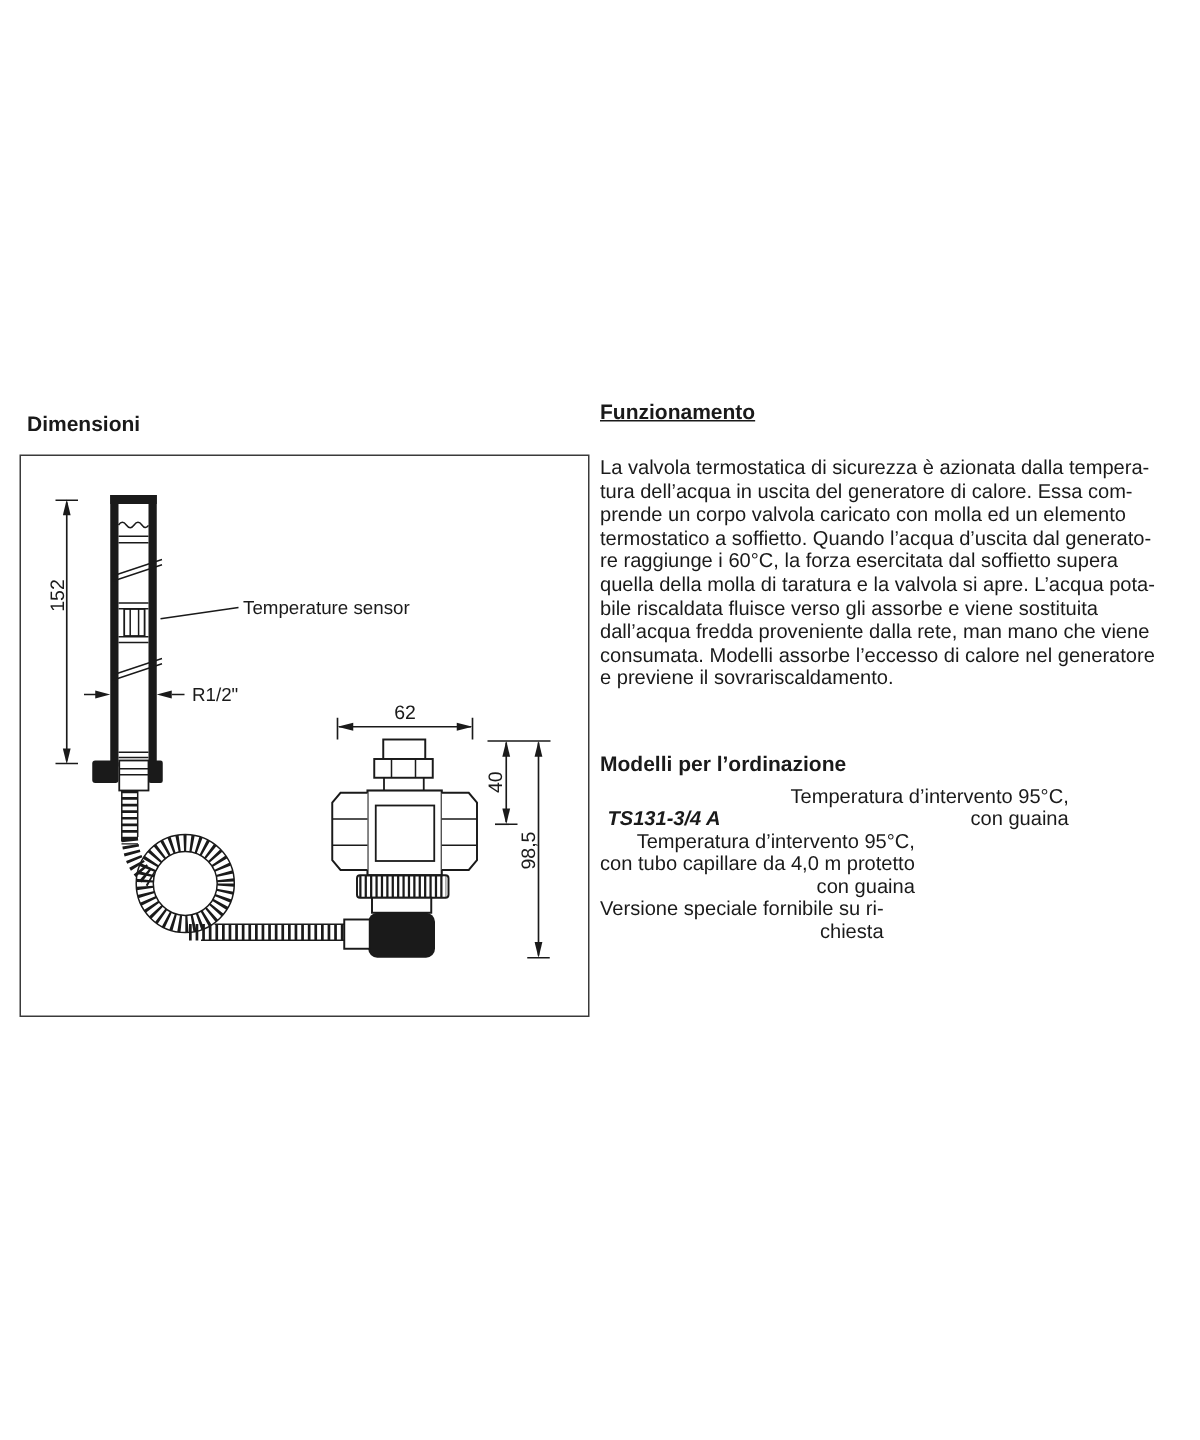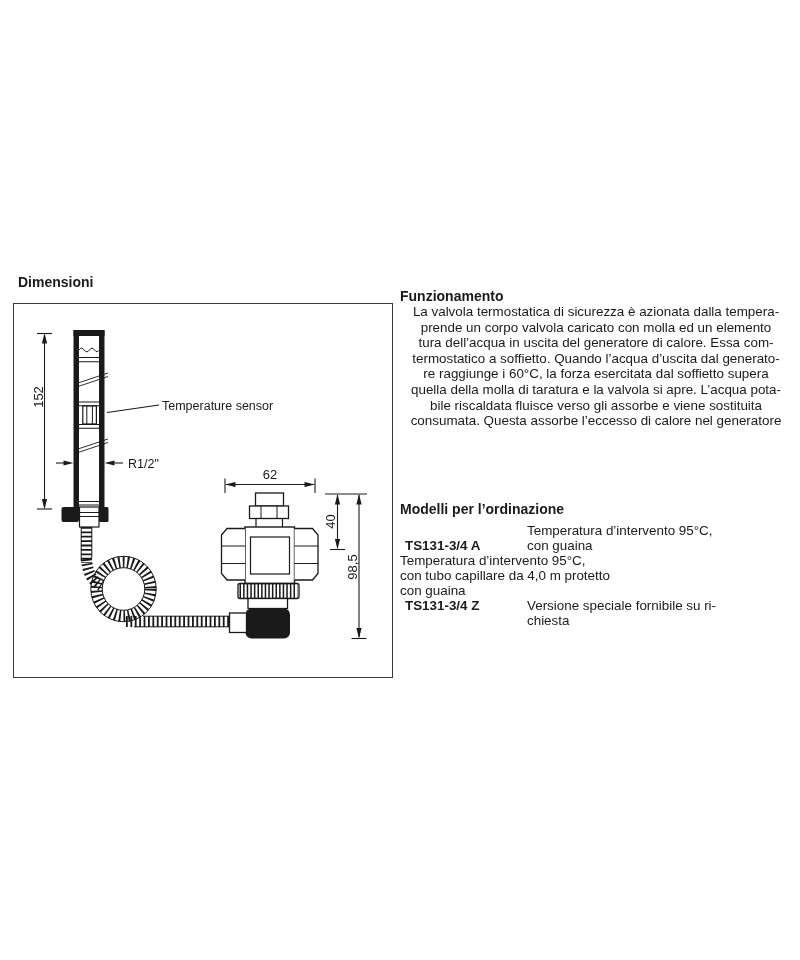--- a/index.html
+++ b/index.html
@@ -3,29 +3,29 @@
 <meta charset="utf-8">
 <style>
   html,body{margin:0;padding:0;}
   body{
     width:800px;height:960px;position:relative;background:#ffffff;
     font-family:"Liberation Sans", sans-serif;color:#1a1a1a;overflow:hidden;
   }
   .abs{position:absolute;}
   .heading{font-size:14px;font-weight:bold;line-height:16px;white-space:nowrap;}
   #dim-title{left:18px;top:274px;}
-  #funz-title{left:400px;top:288px;}
+  #funz-title{left:400px;top:266px;text-decoration:underline;}
   #funz-text{left:400px;top:304px;width:392px;font-size:13.4px;line-height:15.6px;}
-  #funz-text div{white-space:nowrap;text-align:center;}
+  #funz-text div{white-space:nowrap;}
   #modelli-title{left:400px;top:501px;}
   #modelli-rows{left:400px;top:523px;width:392px;font-size:13.4px;line-height:15px;}
   .model-row{display:flex;}
-  .model-code{width:127px;padding-left:5px;box-sizing:border-box;font-weight:bold;white-space:nowrap;}
+  .model-code{width:127px;padding-left:5px;box-sizing:border-box;font-weight:bold;font-style:italic;white-space:nowrap;}
   .model-code.offset1{padding-top:15px;}
-  .model-desc div{white-space:nowrap;}
+  .model-desc div{white-space:nowrap;text-align:right;}
   #drawing-frame{left:13px;top:303px;width:380px;height:375px;box-sizing:border-box;border:1.6px solid #3a3a3a;background:#fff;}
   #drawing-svg{left:13px;top:303px;}
   #drawing-svg text{font-family:"Liberation Sans", sans-serif;fill:#1a1a1a;stroke:none;}
 </style>
 </head>
 <body>
 
 <div class="abs heading" id="dim-title">Dimensioni</div>
 
 <div class="abs" id="drawing-frame"></div>
@@ -128,46 +128,47 @@
     <polygon points="359,638.5 356.4,628 361.6,628" fill="#1a1a1a" stroke="none"></polygon>
     <line x1="351.5" y1="638.5" x2="366.5" y2="638.5"></line>
     <text transform="translate(356.5,567) rotate(-90)" text-anchor="middle" font-size="13">98,5</text>
   </g>
 </svg>
 
 <div class="abs heading" id="funz-title">Funzionamento</div>
 
 <div class="abs" id="funz-text">
   <div>La valvola termostatica di sicurezza è azionata dalla tempera-</div>
+  <div>tura dell’acqua in uscita del generatore di calore. Essa com-</div>
   <div>prende un corpo valvola caricato con molla ed un elemento</div>
-  <div>tura dell’acqua in uscita del generatore di calore. Essa com-</div>
   <div>termostatico a soffietto. Quando l’acqua d’uscita dal generato-</div>
   <div>re raggiunge i 60°C, la forza esercitata dal soffietto supera</div>
   <div>quella della molla di taratura e la valvola si apre. L’acqua pota-</div>
   <div>bile riscaldata fluisce verso gli assorbe e viene sostituita</div>
-  <div>consumata. Questa assorbe l’eccesso di calore nel generatore</div>
+  <div>dall’acqua fredda proveniente dalla rete, man mano che viene</div>
+  <div>consumata. Modelli assorbe l’eccesso di calore nel generatore</div>
+  <div>e previene il  sovrariscaldamento.</div>
 </div>
 
 <div class="abs heading" id="modelli-title">Modelli per l’ordinazione</div>
 
 <div class="abs" id="modelli-rows">
   <div class="model-row">
     <div class="model-code offset1">TS131-3/4 A</div>
     <div class="model-desc">
       <div>Temperatura d’intervento 95°C,</div>
       <div>con guaina</div>
     </div>
   </div>
   <div class="model-row">
     <div class="model-desc">
       <div>Temperatura d’intervento 95°C,</div>
       <div>con tubo capillare da 4,0 m protetto</div>
       <div>con guaina</div>
     </div>
   </div>
   <div class="model-row">
-    <div class="model-code">TS131-3/4 Z</div>
     <div class="model-desc">
       <div>Versione speciale fornibile su ri-</div>
       <div>chiesta</div>
     </div>
   </div>
 </div>
 
 </body></html>

